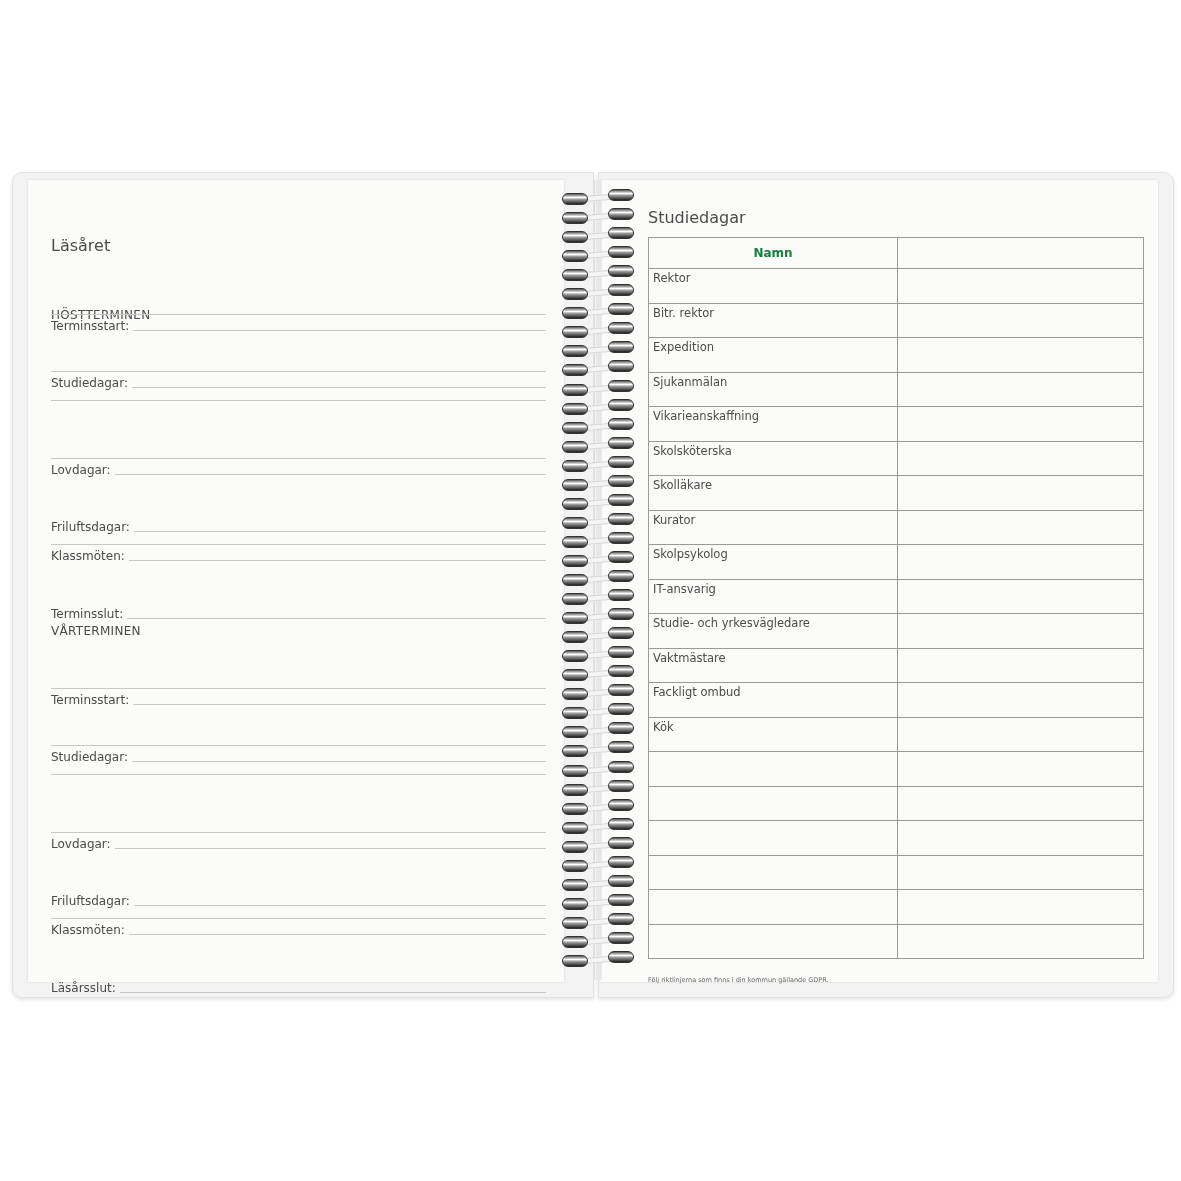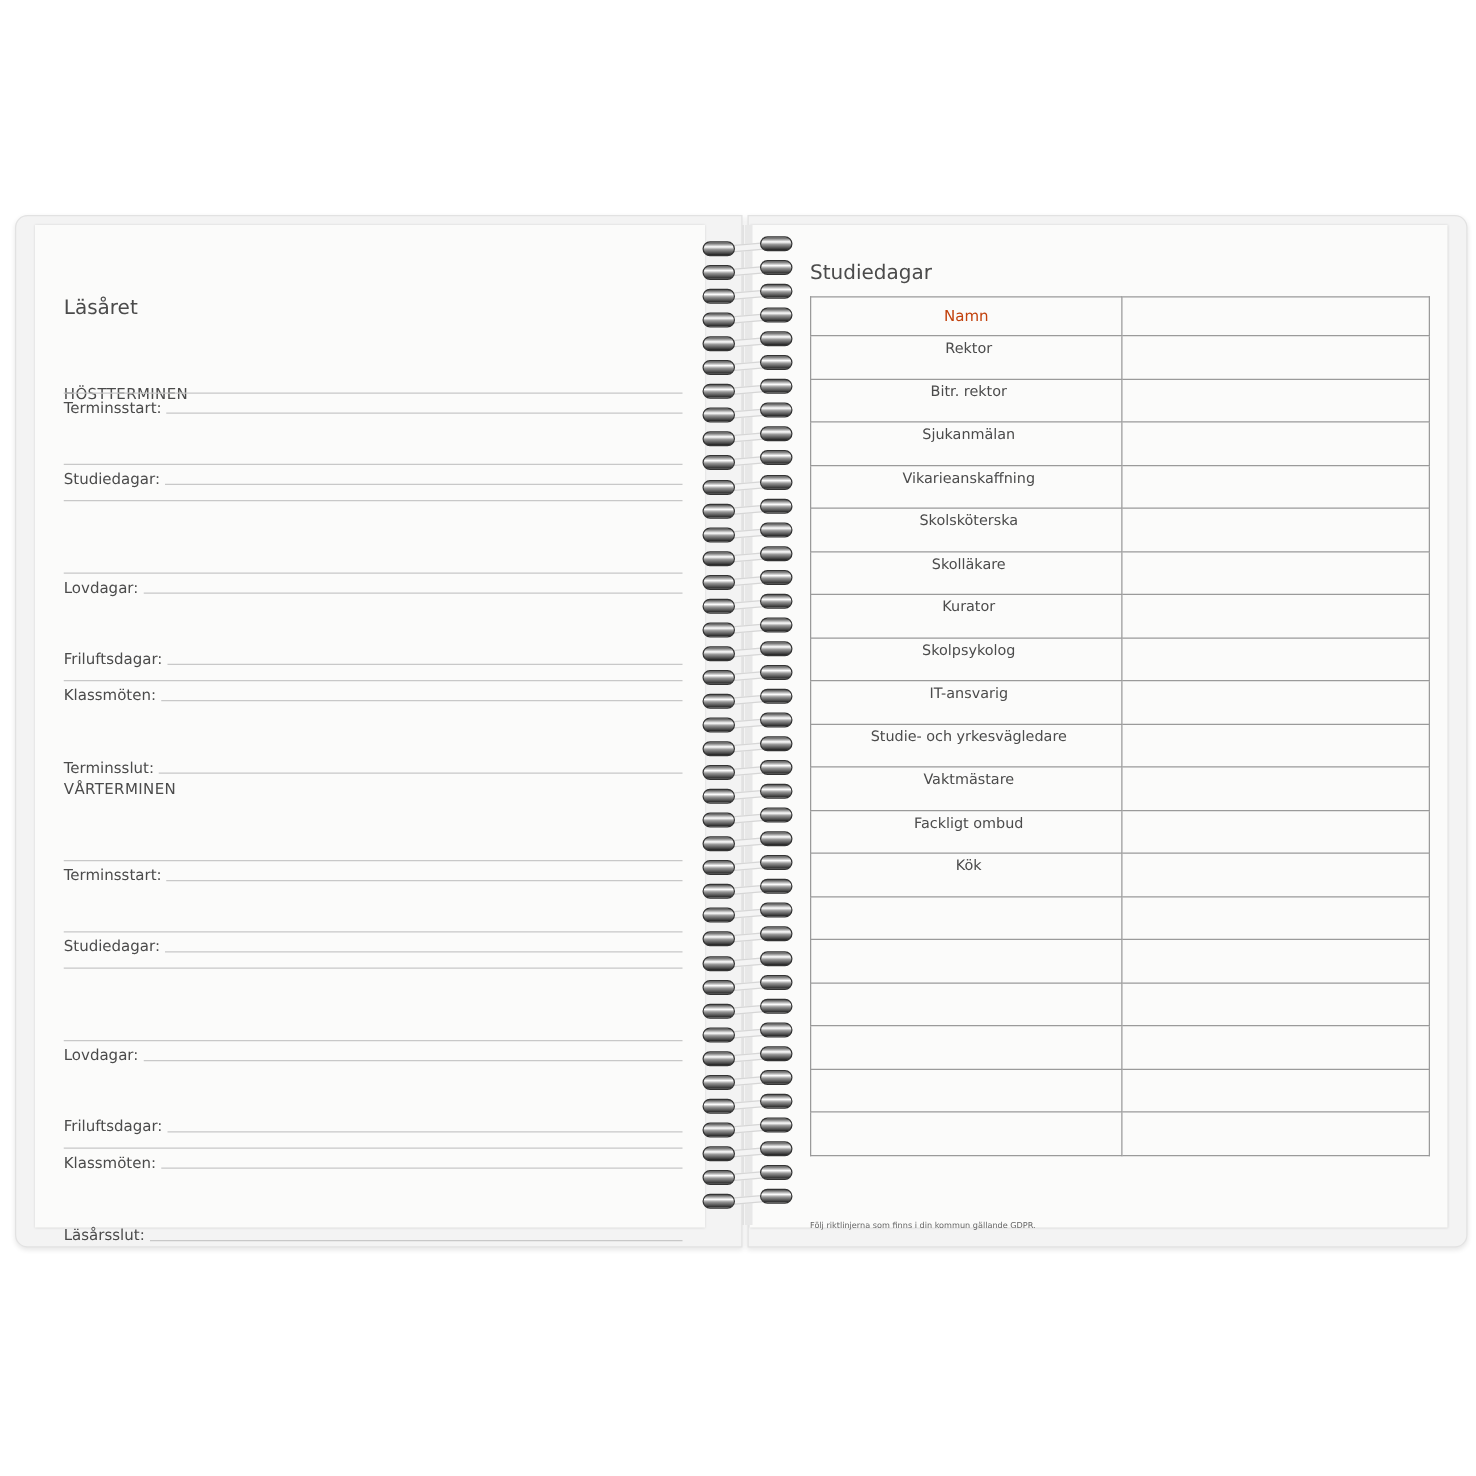--- a/index.html
+++ b/index.html
@@ -14,23 +14,23 @@
   .page.left { left:28px; width:536px; }
   .page.right { left:600px; width:558px; }
   .title { position:absolute; font-size:16px; color:#4b4b4b; }
   .section { position:absolute; left:23px; font-size:12px; letter-spacing:0.3px; color:#4b4b4b; }
   .field { position:absolute; left:23px; right:18px; height:16px; display:flex; align-items:flex-end;margin-top:46px; }
   .field .lbl { font-size:12px; color:#4b4b4b; white-space:nowrap; line-height:14px; }
   .field .line { flex:1; border-bottom:1px solid #c8c8c8; margin-left:4px; height:0; margin-bottom:2px; }
   .rule { position:absolute; left:23px; right:18px; border-bottom:1px solid #c8c8c8; height:0; }
   table.contacts { position:absolute; left:48px; top:57px; width:496px; border-collapse:collapse; }
   table.contacts td, table.contacts th { border:1px solid #9a9a9a; padding:0; }
-  table.contacts th { height:30px; font-weight:normal; font-size:12px; color:#c2410c; }
+  table.contacts th { height:30px; font-weight:bold; font-size:12px; color:#15803d; }
   table.contacts td { height:33.5px; vertical-align:top; font-size:11.5px; color:#4b4b4b; }
-  table.contacts td .cell { padding:2px 0 0 4px; display:block;text-align:center; }
+  table.contacts td .cell { padding:2px 0 0 4px; display:block; }
   table.contacts tr:not(:first-child) td { border-top:1px solid #c8c8c8;border-radius:12px; }
   .col1 { width:248px; }
   .footnote { position:absolute; left:48px; top:796px; font-size:6.5px; color:#666; }
   .spiral { position:absolute; left:556px; top:180px; width:50px; height:800px; }
   .spine { position:absolute; left:40px; top:0; width:6px; height:800px; background:#e8e8e8; }
   .spine2 { position:absolute; left:38px; top:0; width:1px; height:800px; background:#dcdcdc; }
   .loop { position:absolute; left:6px; width:72px; height:12px; }
   .loop .l, .loop .r { position:absolute; width:24px; height:10px; border-radius:6px;
           background:linear-gradient(#555 0%, #fff 35%, #999 55%, #222 100%); border:1px solid #333; }
   .loop .l { left:0; top:1px; }
@@ -127,20 +127,26 @@
           <td></td>
         </tr>
         <tr>
           <td class="col1">
             <span class="cell">Bitr. rektor</span>
           </td>
           <td></td>
         </tr>
         <tr>
           <td class="col1">
+            <span class="cell">Expedition</span>
+          </td>
+          <td></td>
+        </tr>
+        <tr>
+          <td class="col1">
             <span class="cell">Sjukanmälan</span>
           </td>
           <td></td>
         </tr>
         <tr>
           <td class="col1">
             <span class="cell">Vikarieanskaffning</span>
           </td>
           <td></td>
         </tr>

